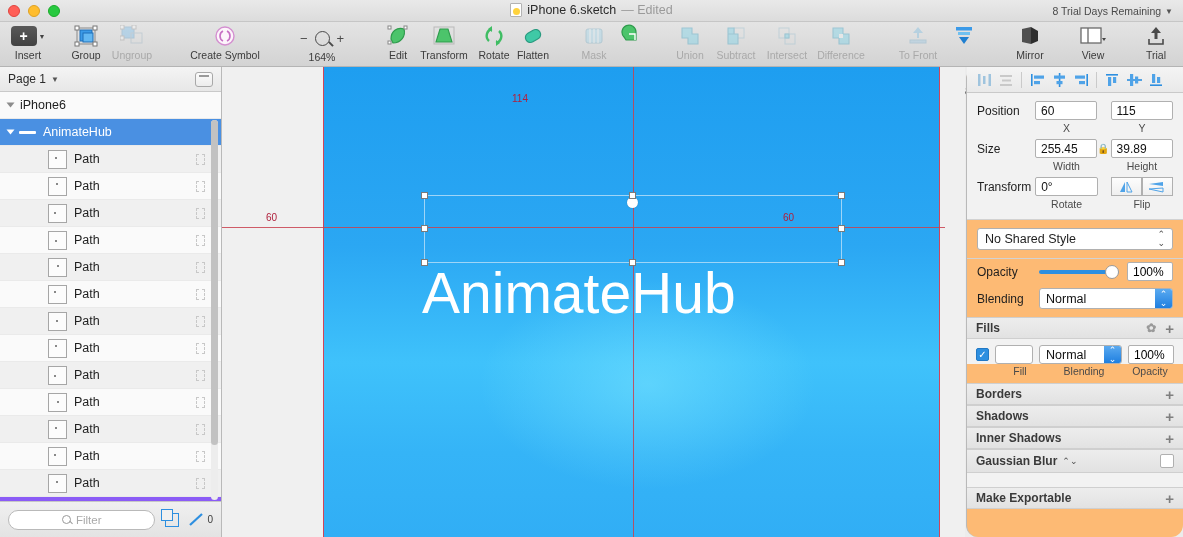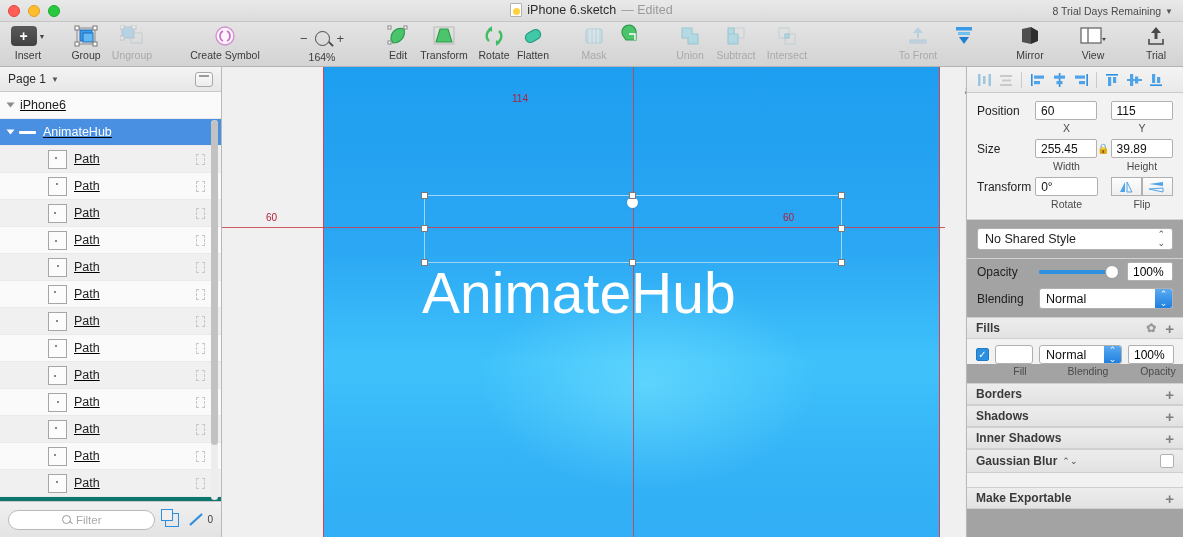--- a/index.html
+++ b/index.html
@@ -83,21 +83,21 @@
   .page-bar {
     height: 25px; background: linear-gradient(to bottom,#f4f4f4,#e7e7e7);
     border-bottom: 1px solid #c9c9c9;
     display: flex; align-items: center; padding: 0 8px; justify-content: space-between;
   }
   .page-name { font-size: 12px; color: #2b2b2b; display: flex; align-items: center; gap: 5px; }
   .page-btn { width: 18px; height: 15px; border: 1px solid #a8a8a8; border-radius: 3px;
     background: linear-gradient(to bottom,#fbfbfb,#ececec); position: relative; }
   .page-btn::after { content:""; position:absolute; left:3px; top:2px; width:10px; height:2px; background:#9a9a9a; }
 
-  .layers { position: absolute; top: 25px; left: 0; right: 0; bottom: 36px; overflow: hidden; background: #0f766e; text-decoration: underline; }
+  .layers { position: absolute; top: 25px; left: 0; right: 0; bottom: 36px; overflow: hidden; background: #8b5cf6; }
   .lrow { height: 27px; display: flex; align-items: center; position: relative; border-bottom: 1px solid #eaeaea; }
   .lrow.alt { background: #f0f0f0; }
   .lrow.white { background: #fafafa; }
   .lrow.sel { background: #4a90e2; }
   .lrow.sel .lname { color: #fff; }
   .disc { width: 0; height: 0; border-left: 5px solid #8c8c8c; border-top: 4px solid transparent; border-bottom: 4px solid transparent;
     transform: rotate(90deg); margin-left: 8px; flex: none; }
   .lrow.sel .disc { border-left-color: #fff; }
   .lname { font-size: 12.5px; color: #1e1e1e; margin-left: 7px; }
   .thumb { width: 19px; height: 19px; border: 1px solid #a6a6a6; background: #fcfcfc; flex: none; position: relative; }
@@ -148,21 +148,21 @@
     font-size: 57px; color: #ffffff; letter-spacing: 0px;
     font-family: "Liberation Sans", sans-serif; white-space: nowrap; line-height: 70px;
   }
   .selbox { position: absolute; border: 1px solid #9fd5f7; }
   .handle { position: absolute; width: 7px; height: 7px; background: #fff; border: 1px solid #7a7a7a; }
   .rot-handle { position: absolute; width: 11px; height: 11px; background: #fff; border-radius: 50%; box-shadow: 0 0 1px rgba(0,0,0,.4); }
 
   
   .right {
     position: absolute; top: 67px; left: 966px; width: 217px; height: 470px;
-    background: #a3a3a3; border-left: 1px solid #b9b9b9;
+    background: #fdba74; border-left: 1px solid #b9b9b9; border-radius: 12px;
   }
   .align-bar {
     height: 26px; display: flex; align-items: center; gap: 0px;
     background: linear-gradient(to bottom,#f4f4f4,#e9e9e9); border-bottom: 1px solid #c9c9c9;
     padding: 0 6px;
   }
   .al-btn { width: 22px; height: 20px; display: flex; align-items: center; justify-content: center; }
   .al-sep { width: 1px; height: 16px; background: #cacaca; margin: 0 4px; }
 
   .insp-rows { padding: 8px 10px 4px 10px; background: #f2f2f2; }
@@ -209,21 +209,21 @@
     font-size: 12px; font-weight: bold; color: #3a3a3a;
   }
   .sec-head .acts { display: flex; align-items: center; gap: 9px; color: #8c8c8c; }
   .plus { font-size: 15px; line-height: 1; color: #7f7f7f; }
   .gear { font-size: 12px; color: #9a9a9a; }
 
   .fill-row { display: flex; align-items: center; padding: 6px 9px 0 9px; gap: 6px; background: #f2f2f2; }
   .cbox { width: 13px; height: 13px; background: #2d8fe0; border: 1px solid #2279c5; border-radius: 2px;
     display: flex; align-items: center; justify-content: center; color: #fff; font-size: 10px; line-height: 1; }
   .swatch { width: 38px; height: 19px; border: 1px solid #b0b0b0; border-radius: 3px; background: #fff; }
-  .fill-sub { display: flex; padding: 1px 1px 6px 9px; font-size: 10.5px; color: #4a4a4a; }
+  .fill-sub { display: flex; padding: 1px 9px 6px 9px; font-size: 10.5px; color: #4a4a4a; }
   .chkbox-empty { width: 14px; height: 14px; border: 1px solid #b0b0b0; background: #fff; border-radius: 2px; }
   .blur-row { height: 24px; display: flex; align-items: center; justify-content: space-between; padding: 0 9px;
     border-top: 1px solid #cfcfcf; border-bottom: 1px solid #cfcfcf; background: linear-gradient(to bottom,#ededed,#e2e2e2);
     font-size: 12px; font-weight: bold; color: #3a3a3a; }
   .gap-strip { height: 14px; background: #f2f2f2; }
 </style>
 </head>
 <body>
 
 <div id="app">
@@ -389,20 +389,29 @@
       <div class="tb-ico">
         <svg width="22" height="22" viewBox="0 0 22 22" opacity="0.45">
           <rect x="3" y="3" width="10" height="10" fill="none" stroke="#9bbfcf"></rect>
           <rect x="9" y="9" width="10" height="10" fill="none" stroke="#9bbfcf"></rect>
           <rect x="9" y="9" width="4" height="4" fill="#7fd3e8" stroke="#4fa7c4"></rect>
         </svg>
       </div>
       <div class="tb-lbl dim">Intersect</div>
     </div>
 
+    <div class="tb-item" style="left:810px;width:62px;">
+      <div class="tb-ico">
+        <svg width="22" height="22" viewBox="0 0 22 22" opacity="0.45">
+          <path d="M3 3 H13 V9 H19 V19 H9 V13 H3 Z" fill="#7fd3e8" stroke="#4fa7c4" stroke-width="1.1"></path>
+          <rect x="9" y="9" width="4" height="4" fill="#f0f0f0"></rect>
+        </svg>
+      </div>
+      <div class="tb-lbl dim">Difference</div>
+    </div>
 
     <div class="tb-item" style="left:890px;">
       <div class="tb-ico">
         <svg width="22" height="22" viewBox="0 0 22 22" opacity="0.42">
           <path d="M11 2 L16 8 H12 V13 H10 V8 H6 Z" fill="#7fbde0"></path>
           <rect x="3" y="15" width="16" height="3" fill="#9dc9e4"></rect>
           <rect x="3" y="15" width="16" height="3" fill="none" stroke="#7fb0cc"></rect>
         </svg>
       </div>
       <div class="tb-lbl dim">To Front</div>

